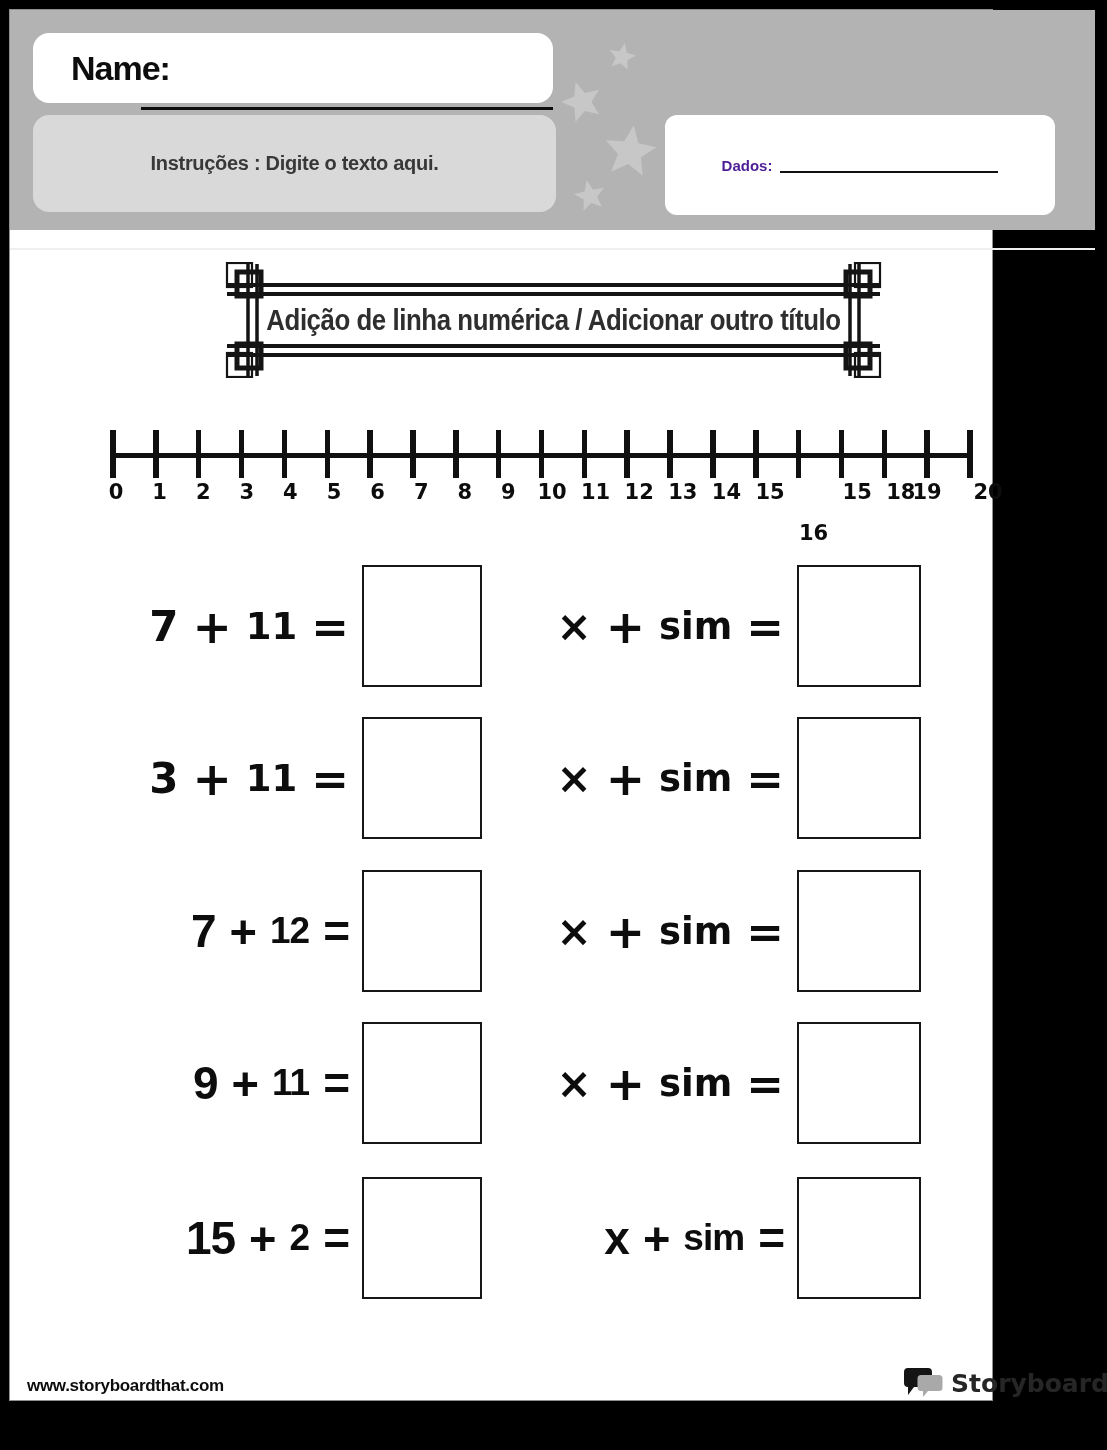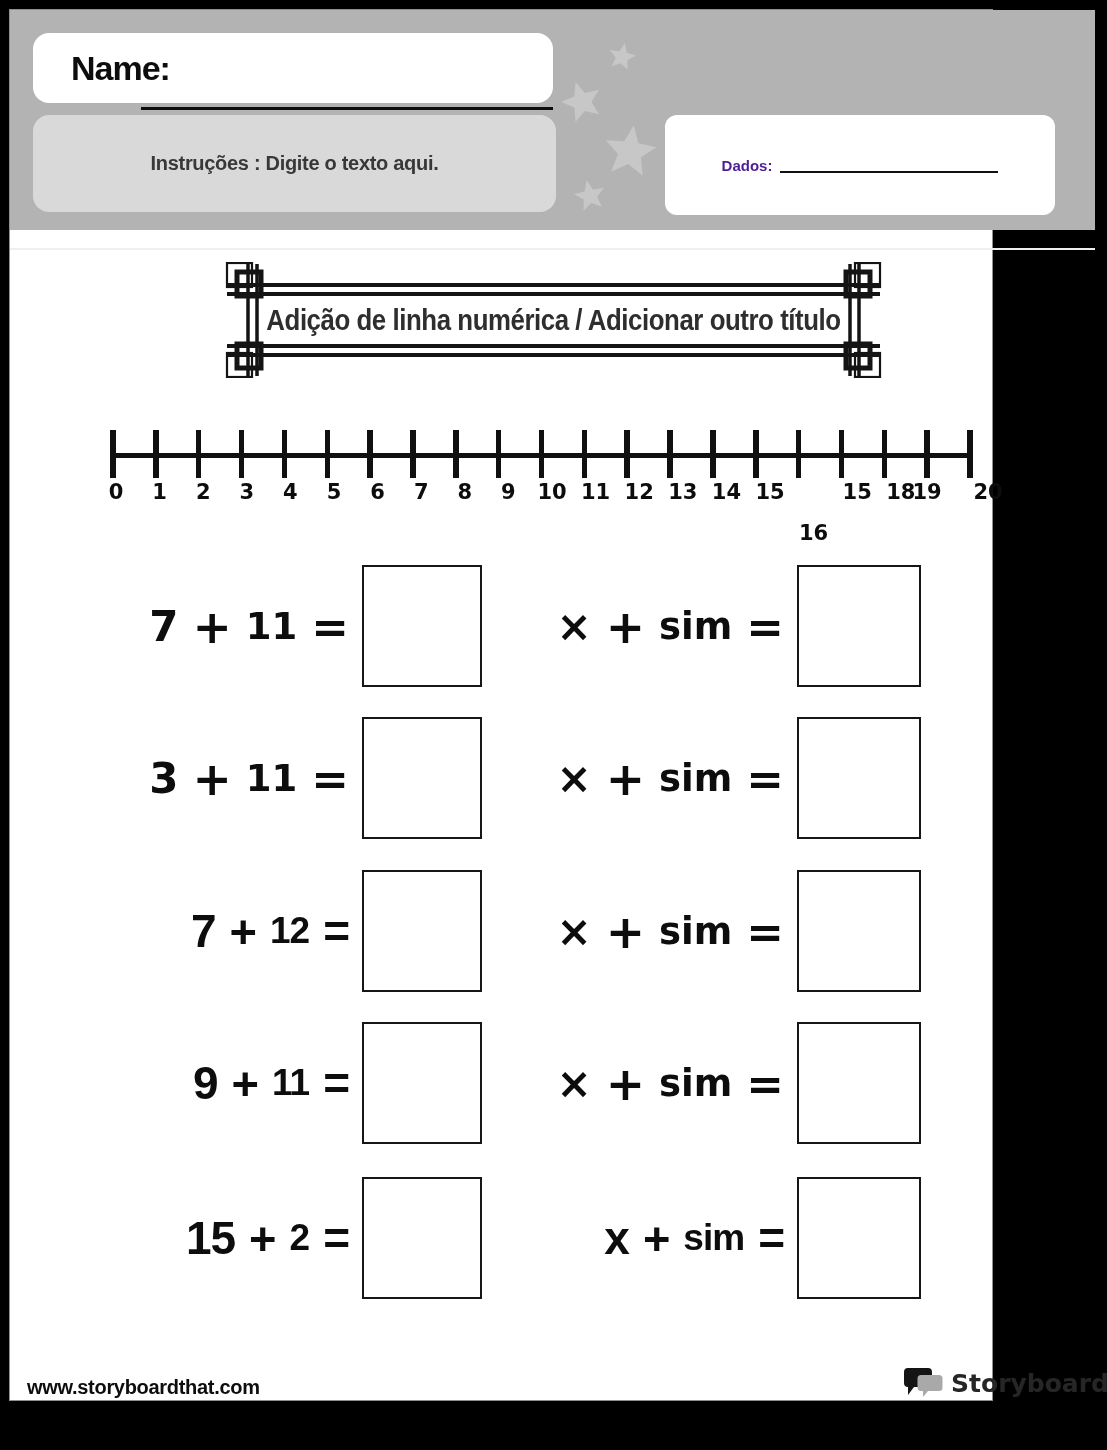--- a/index.html
+++ b/index.html
@@ -47,21 +47,21 @@
   .eq span { display:inline-block; }
   .eq .a  { font-size:42px; font-weight:bold; }
   .eq .op { font-size:47px; font-weight:bold; margin:0 14px; }
   .eq .b  { font-size:37px; font-weight:bold; }
   .eq .eqs{ font-size:45px; font-weight:bold; margin-left:14px; margin-right:6px; }
   .round { font-family:"DejaVu Sans", sans-serif; }
   .cond  { font-family:"Liberation Sans", sans-serif; letter-spacing:-1px; }
   .cond .a, .cond .eqs { font-size:46px; }
 
   
-  .footer-url { position:absolute; left:17px; top:1366px; font-size:20px; font-weight:bold;
+  .footer-url { position:absolute; left:17px; top:1366px; font-size:17px; font-weight:bold;
                 color:#0d0d0d; letter-spacing:-0.3px; }
   .logo { position:absolute; left:893px; top:1354px; display:flex; align-items:center; }
   .logo-text { font-family:"DejaVu Sans", sans-serif; font-size:25px; font-weight:bold; margin-left:6px; }
   .logo-text .p1 { color:#262626; }
 </style>
 </head>
 <body>
 
 <div class="page">
 

